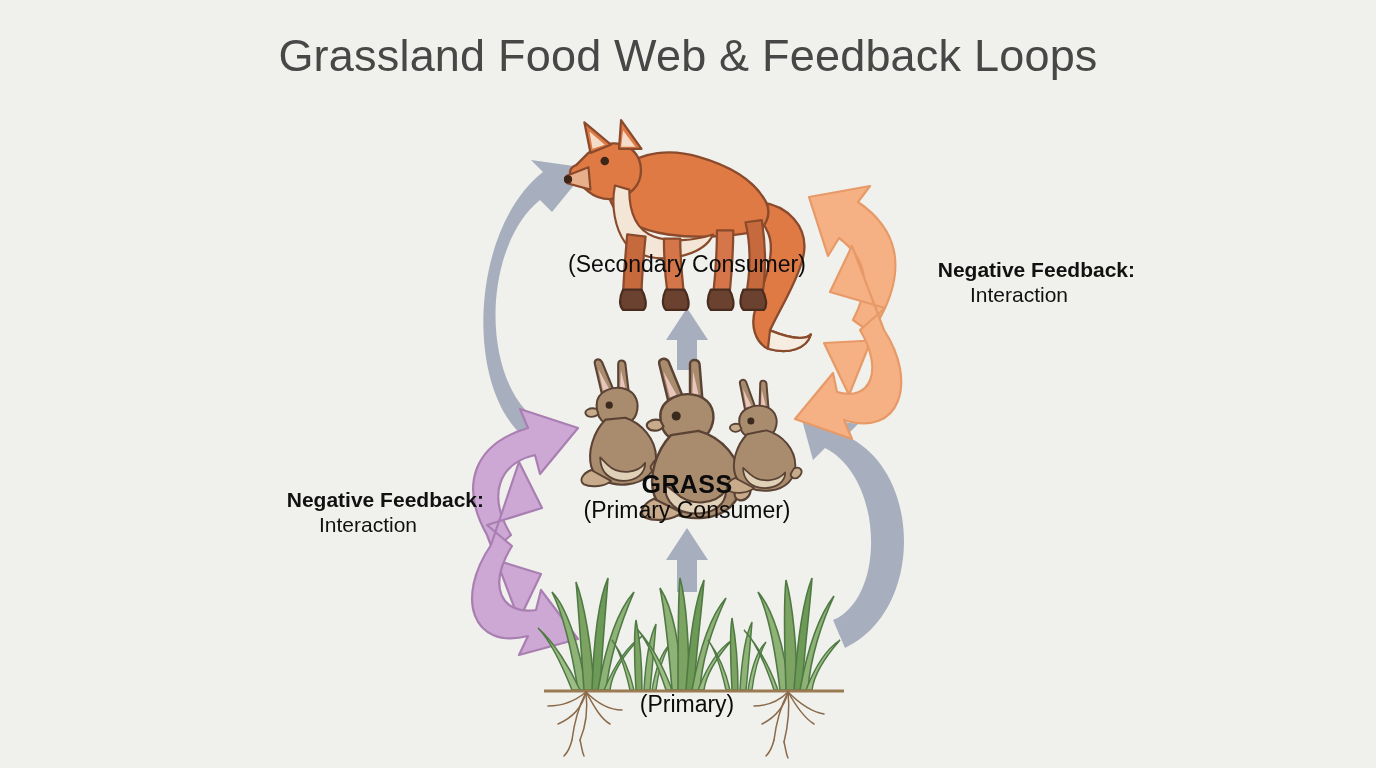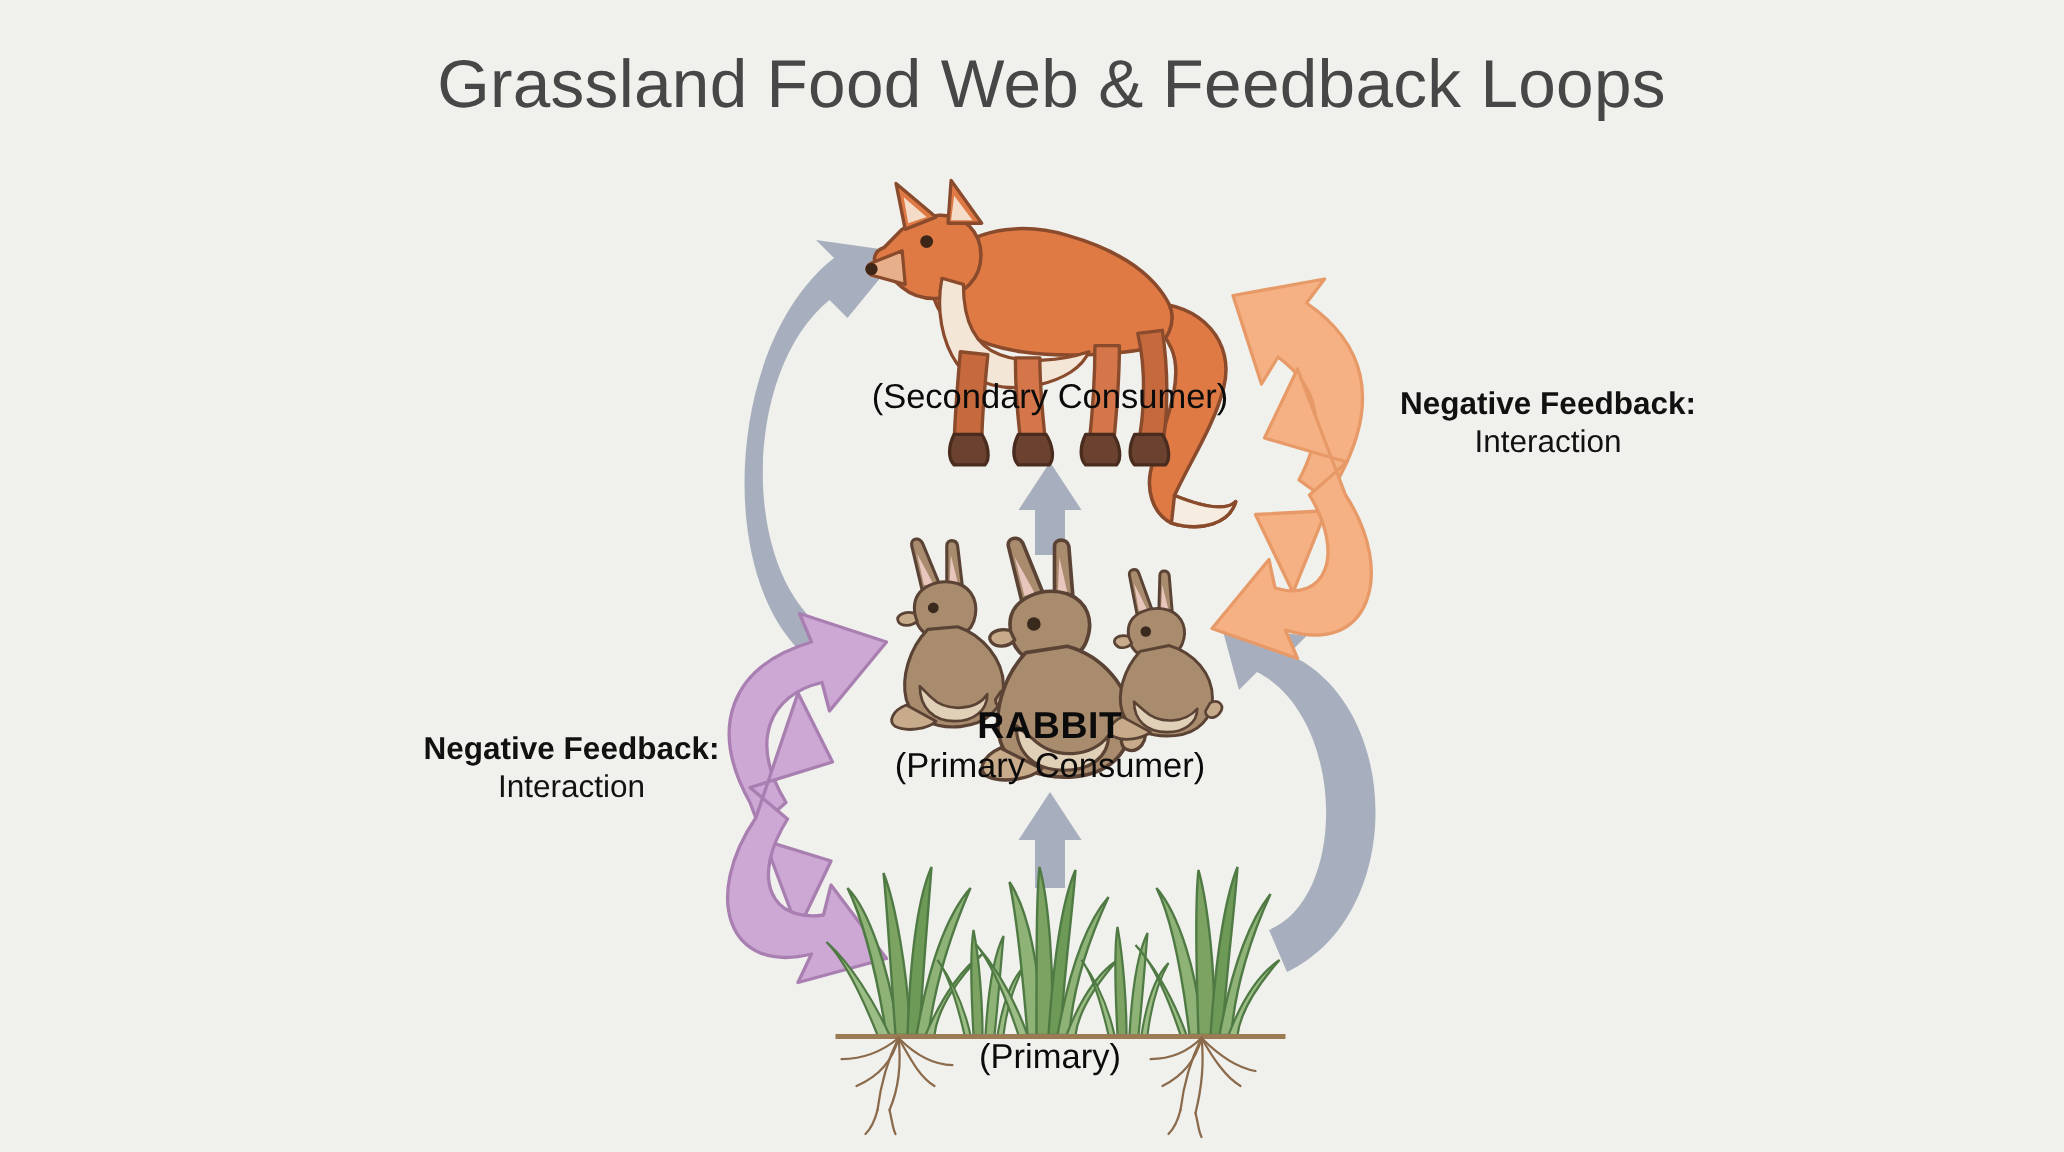--- a/index.html
+++ b/index.html
@@ -9,21 +9,21 @@
   body {
     width: 1376px;
     height: 768px;
     background: #f0f0ec;
     font-family: "Liberation Sans", sans-serif;
     overflow: hidden;
     position: relative;
   }
   #stage {
     position: absolute;
-    left: 13px; top: 0;
+    left: 0; top: 0;
     width: 1142px;
     height: 768px;
   }
   #scene {
     position: absolute;
     left: 0; top: 0;
     width: 1376px;
     height: 768px;
   }
   .title {
@@ -59,20 +59,21 @@
   .fb-label {
     position: absolute;
     text-align: center;
     line-height: 1.18;
     color: #111;
   }
   .fb-label .head {
     display: block;
     font-size: 21px;
     font-weight: bold;
+    text-align: right;
   }
   .fb-label .l1, .fb-label .l2 {
     display: block;
     font-size: 21px;
     font-weight: 400;
   }
   #label-fox   { left: 487px; top: 252px; width: 400px; }
   #label-rabbit{ left: 487px; top: 470px; width: 400px; }
   #label-grass { left: 487px; top: 692px; width: 400px; }
   #fb-right { left: 903px; top: 258px; width: 232px; }
@@ -327,21 +328,21 @@
       </g>
     </g>
 
   </svg>
 
   <div class="node-label" id="label-fox">
     <span class="role">(Secondary Consumer)</span>
   </div>
 
   <div class="node-label" id="label-rabbit">
-    <span class="name">RABBIT</span>
+    <span class="name">GRASS</span>
     <span class="role">(Primary Consumer)</span>
   </div>
 
   <div class="node-label" id="label-grass">
     <span class="role">(Primary)</span>
   </div>
 
   <div class="fb-label" id="fb-right">
     <span class="head">Negative Feedback:</span>
     <span class="l2">Interaction</span>

